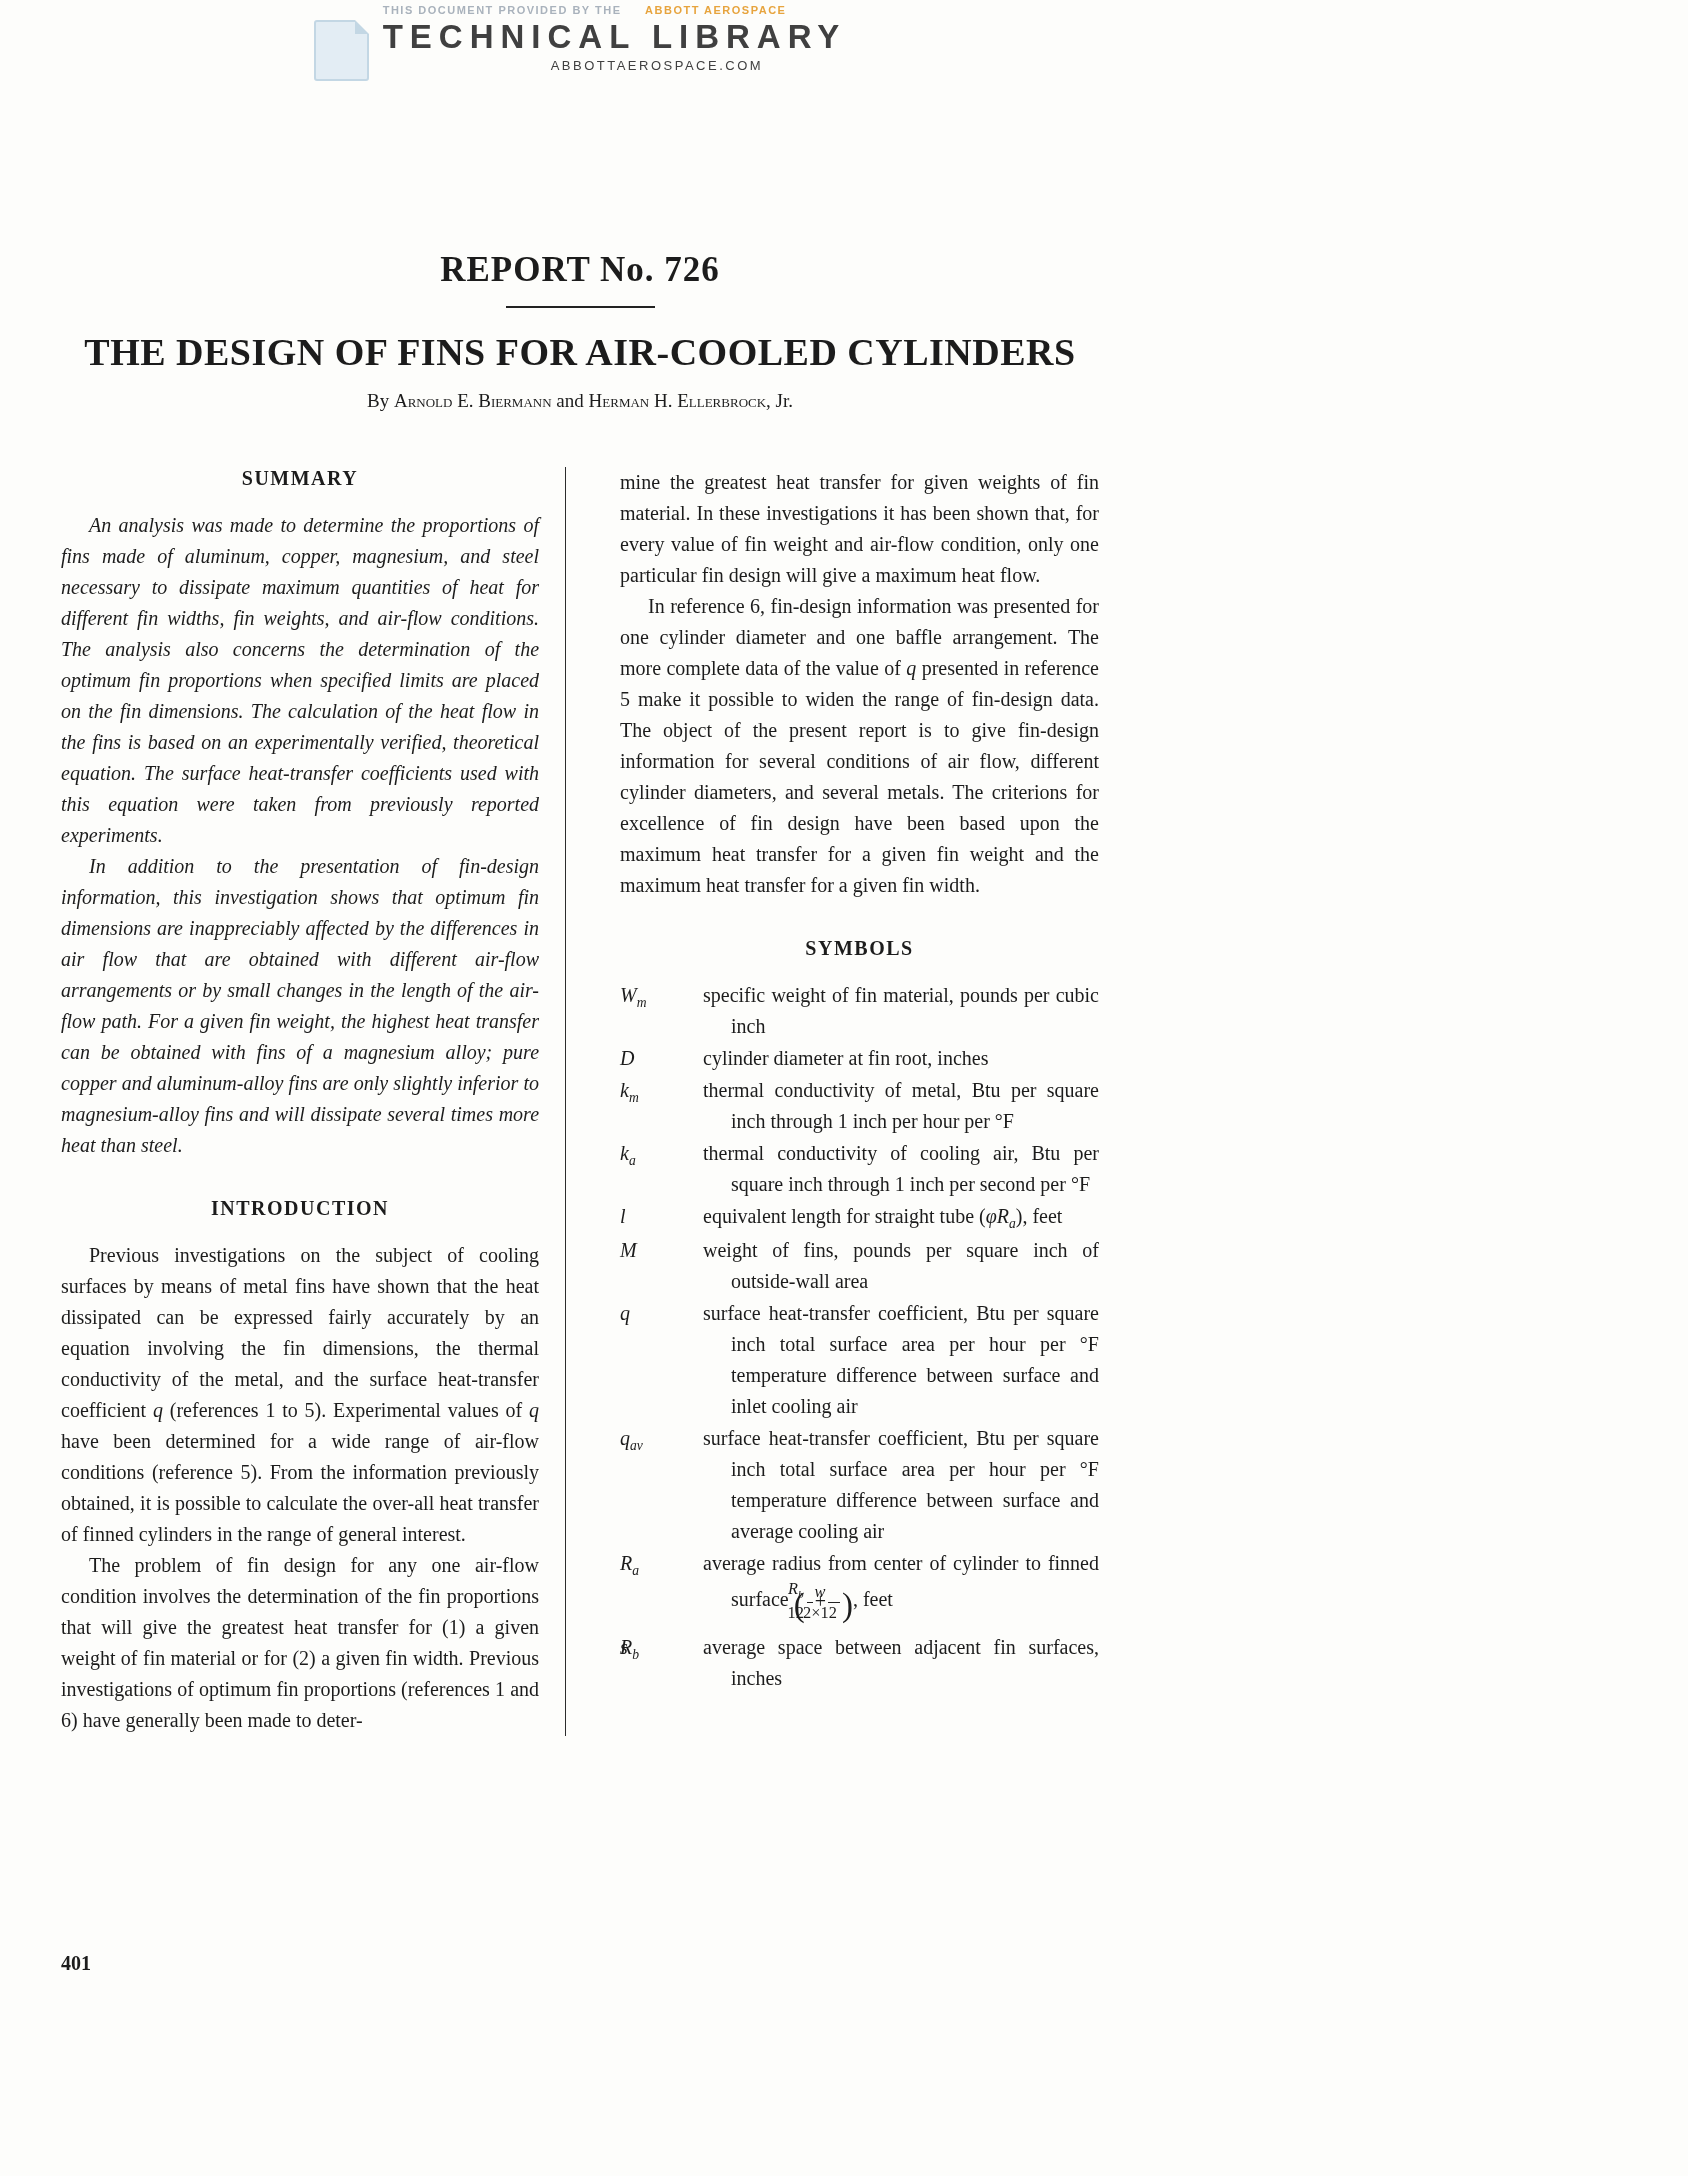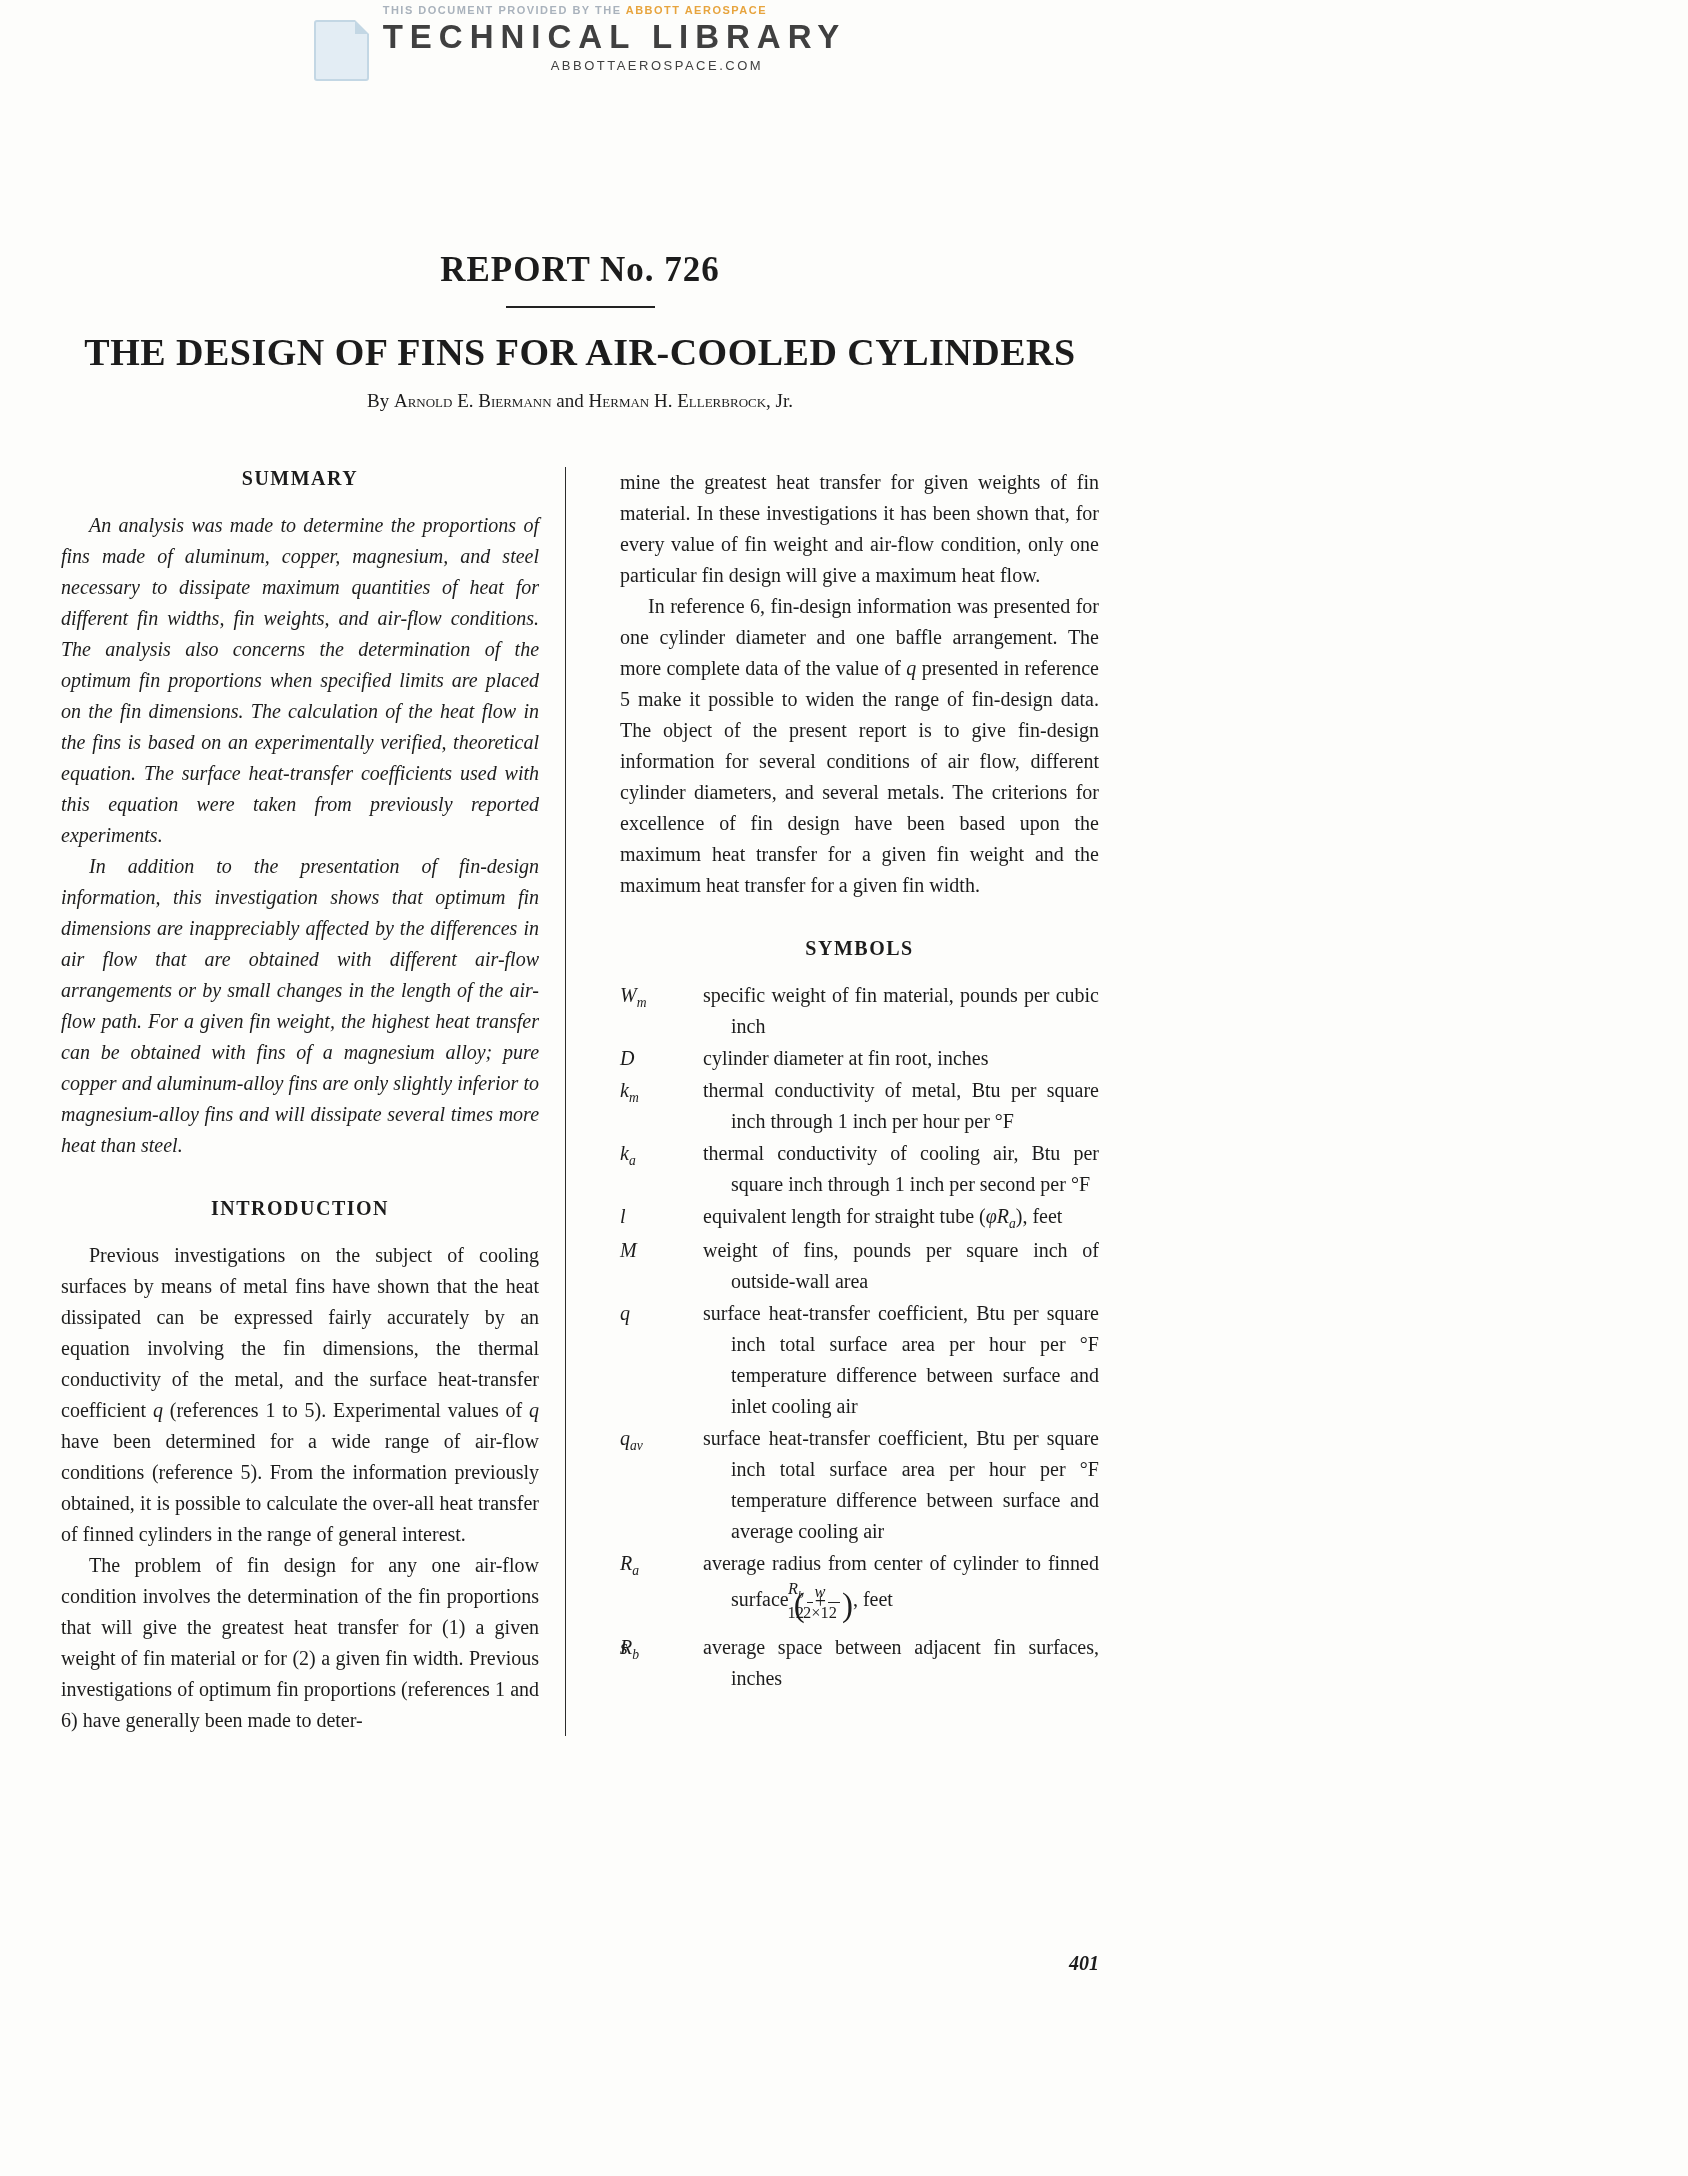--- a/index.html
+++ b/index.html
@@ -29,21 +29,21 @@
     width:46px; height:51px; background:#eef4f8; border:2px solid #cfdfe9;
     z-index:-1;
   }
   .wm-icon::after {
     content:""; position:absolute; right:-2px; top:-2px;
     width:0; height:0;
     border-left:14px solid #c3d7e4; border-top:14px solid #fdfdfb;
   }
   .wm-text { text-align:left; }
   .wm-line1 { font-size:11px; letter-spacing:1.5px; color:#a9b2bc; font-weight:bold; }
-  .wm-line1 .orange { color:#e7a43e; }
+  .wm-line1 .orange { color:#e7a43e;margin-left:19px; }
   .wm-line2 {
     font-size:33px; font-weight:bold; letter-spacing:7px;
     color:#404040; margin-top:2px;
   }
   .wm-line3 { font-size:13px; letter-spacing:2.5px; color:#404040; margin:2px 0 0 168px; }
 
   
   .content { position:absolute; top:4px; left:61px; width:1038px; }
   .report-number {
     margin:246px 0 0 0; text-align:center;
@@ -94,21 +94,21 @@
     display:inline-block; vertical-align:-0.7em; text-align:center;
     font-size:0.82em; line-height:1.2; margin:0 2px;
   }
   .frac .num { display:block; border-bottom:1.3px solid #222; padding:0 3px; }
   .frac .den { display:block; padding:0 3px; }
   .bigp { font-size:1.65em; vertical-align:-0.3em; font-weight:normal; }
   .plus { vertical-align:-0.1em; }
 
   .pageno {
     position:absolute; top:1952px; left:61px; width:1038px;
-    text-align:right; font-size:20px; font-weight:bold;font-style:italic;
+    text-align:left; font-size:20px; font-weight:bold;
   }
 </style>
 </head>
 <body>
 
 <div class="page">
 
   <div class="watermark">
     <div class="wm-icon"></div>
     <div class="wm-text">

